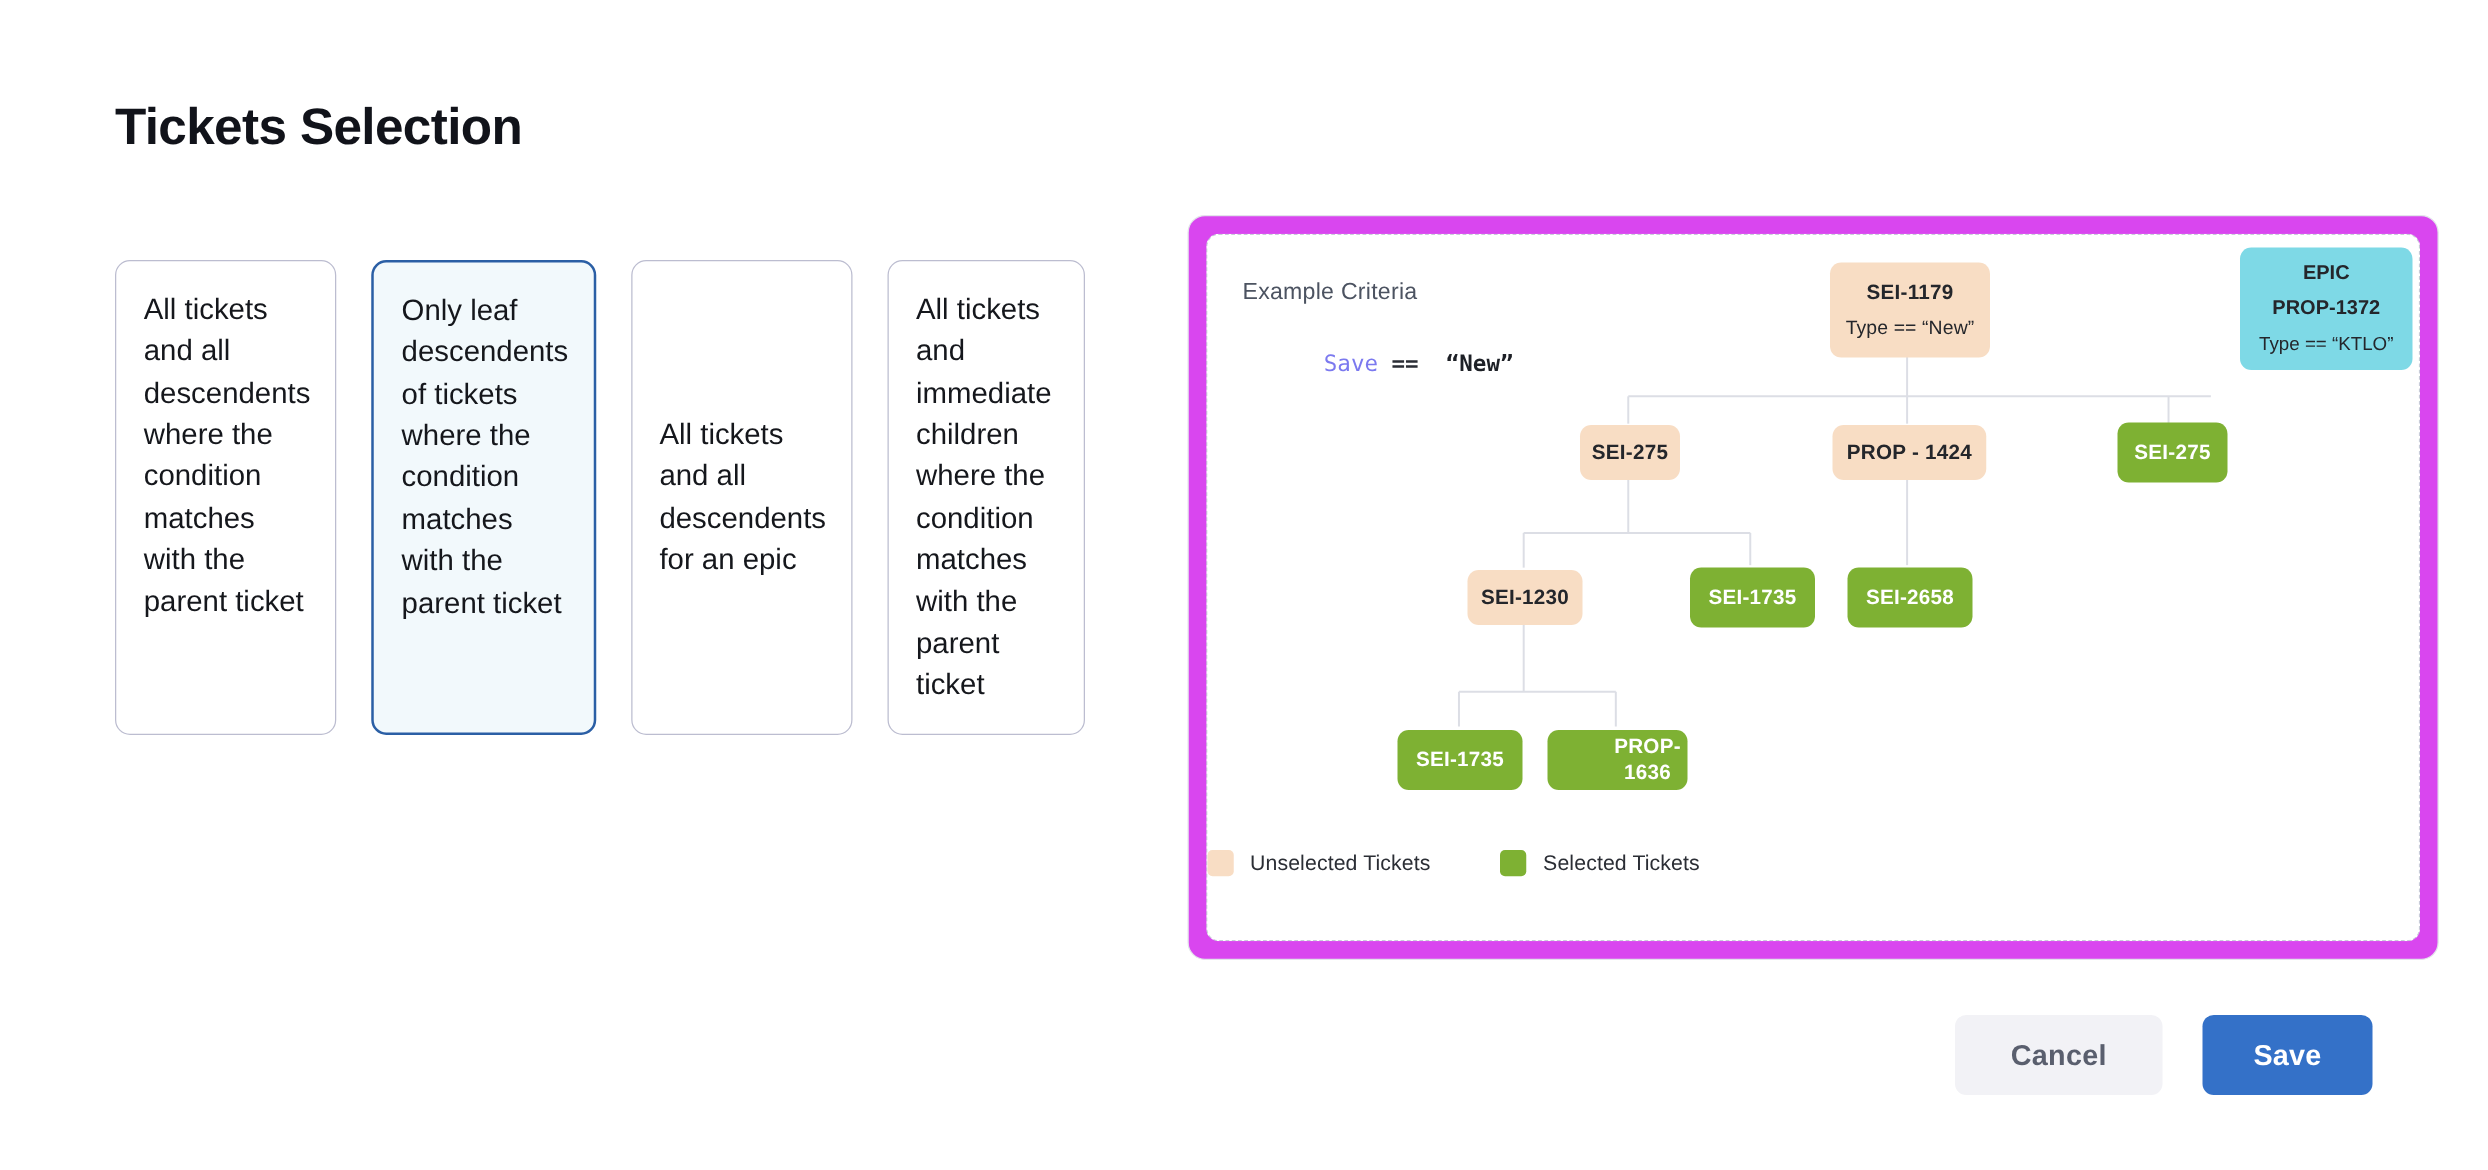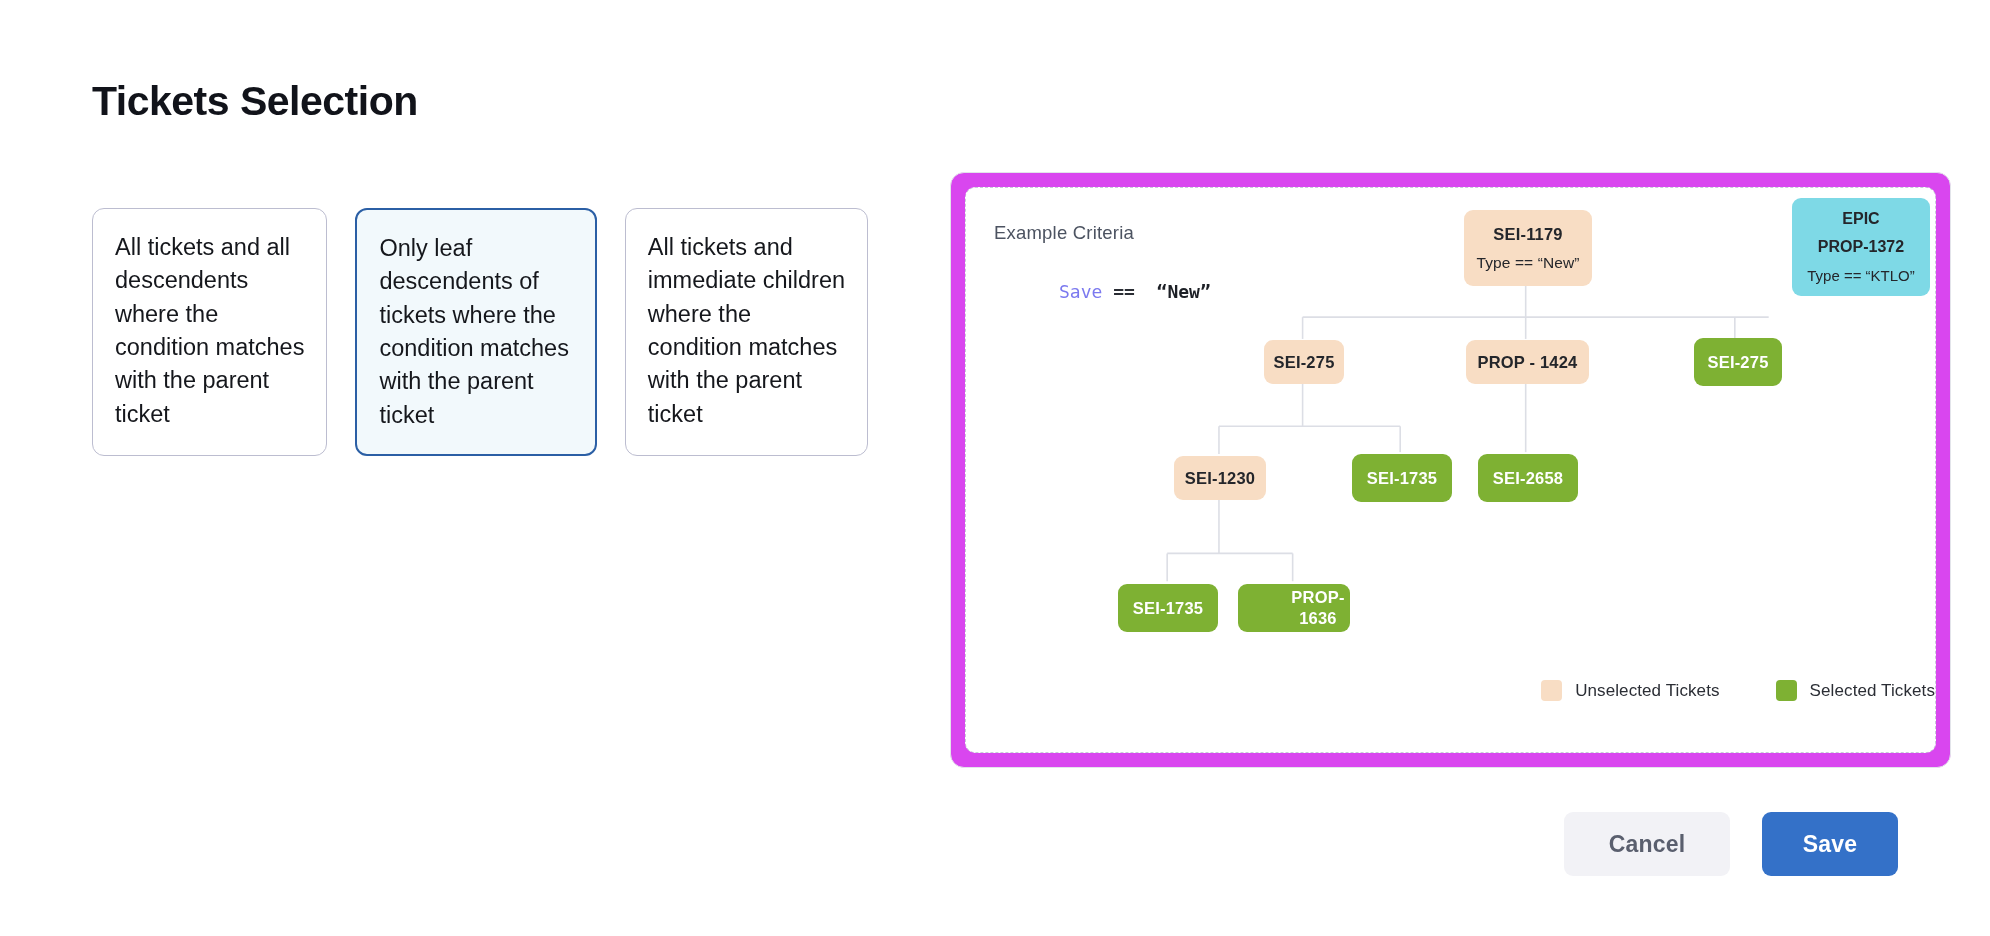--- a/index.html
+++ b/index.html
@@ -163,21 +163,21 @@
     pointer-events: none;
   }
 
   
   .legend {
     position: absolute;
     left: 0;
     right: 0;
     top: 492px;
     display: flex;
-    justify-content: flex-end;
+    justify-content: flex-start;
     align-items: center;
     gap: 56px;
   }
   .legend-item {
     display: flex;
     align-items: center;
     gap: 13px;
   }
   .legend-swatch {
     width: 21px;
@@ -232,20 +232,23 @@
 <div class="options">
 
   <div class="option-card two-line">
     <span class="option-text">All tickets and all descendents where the condition matches with the parent ticket</span>
   </div>
 
   <div class="option-card two-line selected">
     <span class="option-text">Only leaf descendents of tickets where the condition matches with the parent ticket</span>
   </div>
 
+  <div class="option-card one-line">
+    <span class="option-text">All tickets and all descendents for an epic</span>
+  </div>
 
   <div class="option-card two-line">
     <span class="option-text">All tickets and immediate children where the condition matches with the parent ticket</span>
   </div>
 
 </div>
 
 <div class="diagram-panel">
   <div class="diagram-inner">
 

